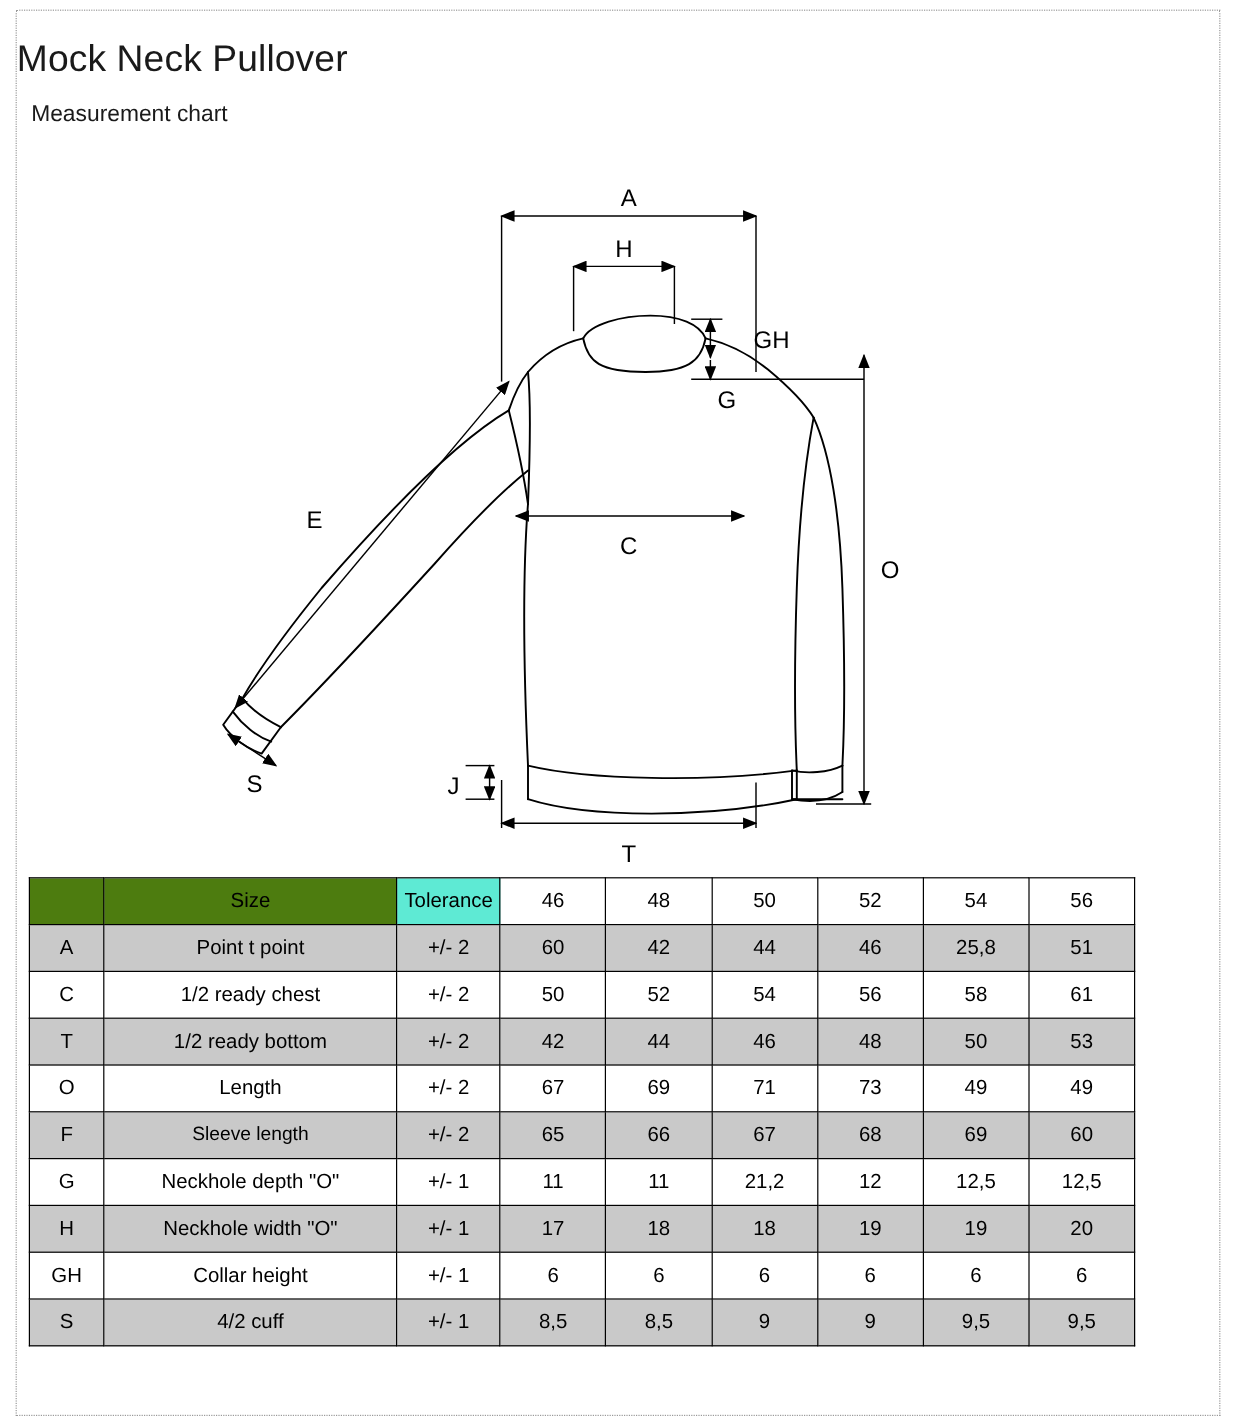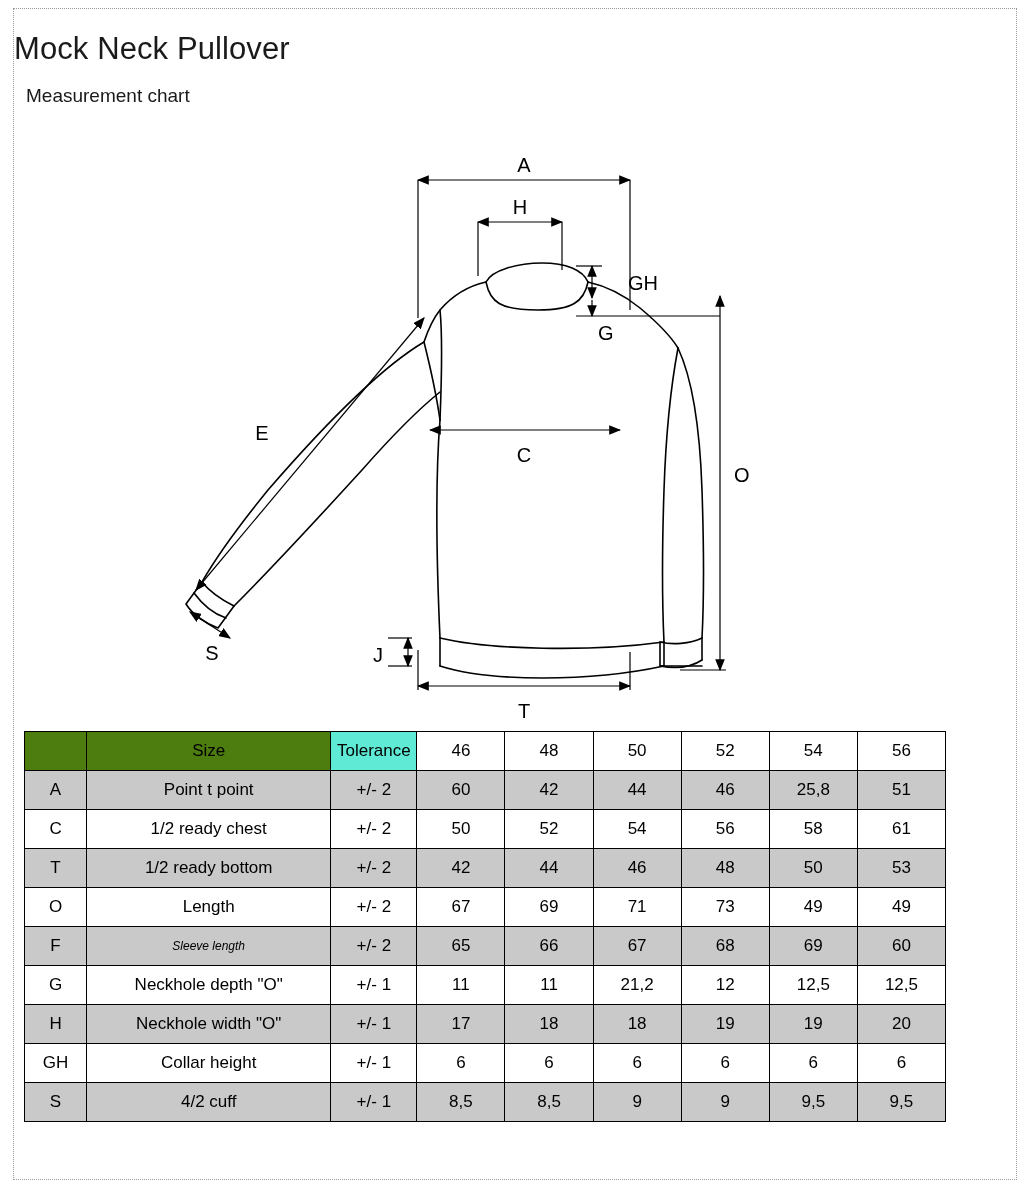--- a/index.html
+++ b/index.html
@@ -89,21 +89,21 @@
   table.measure col.c-size { width: 88px; }
 
   table.measure tr.shade td { background: #c9c9c9; }
   table.measure tr.plain td { background: #ffffff; }
 
   td.code { font-weight: 700; font-size: 17px; }
   td.tol  { font-size: 14px; }
   th.size-head, td.size-head { font-weight: 700; font-size: 17px; }
   th.hdr { font-weight: 400; font-size: 17px; background: #4d7c0f; }
   th.tol-hdr { font-weight: 700; font-size: 13px; background: #5eead4; }
-  .row-small td.name { font-size: 12px; font-style: italic; }
+  .row-small td.name { font-size: 16px; }
 </style>
 </head>
 <body>
 
 <div class="page">
 
   <div class="page-border"></div>
 
   <div class="title">Mock Neck Pullover</div>
   <div class="subtitle">Measurement chart</div>

